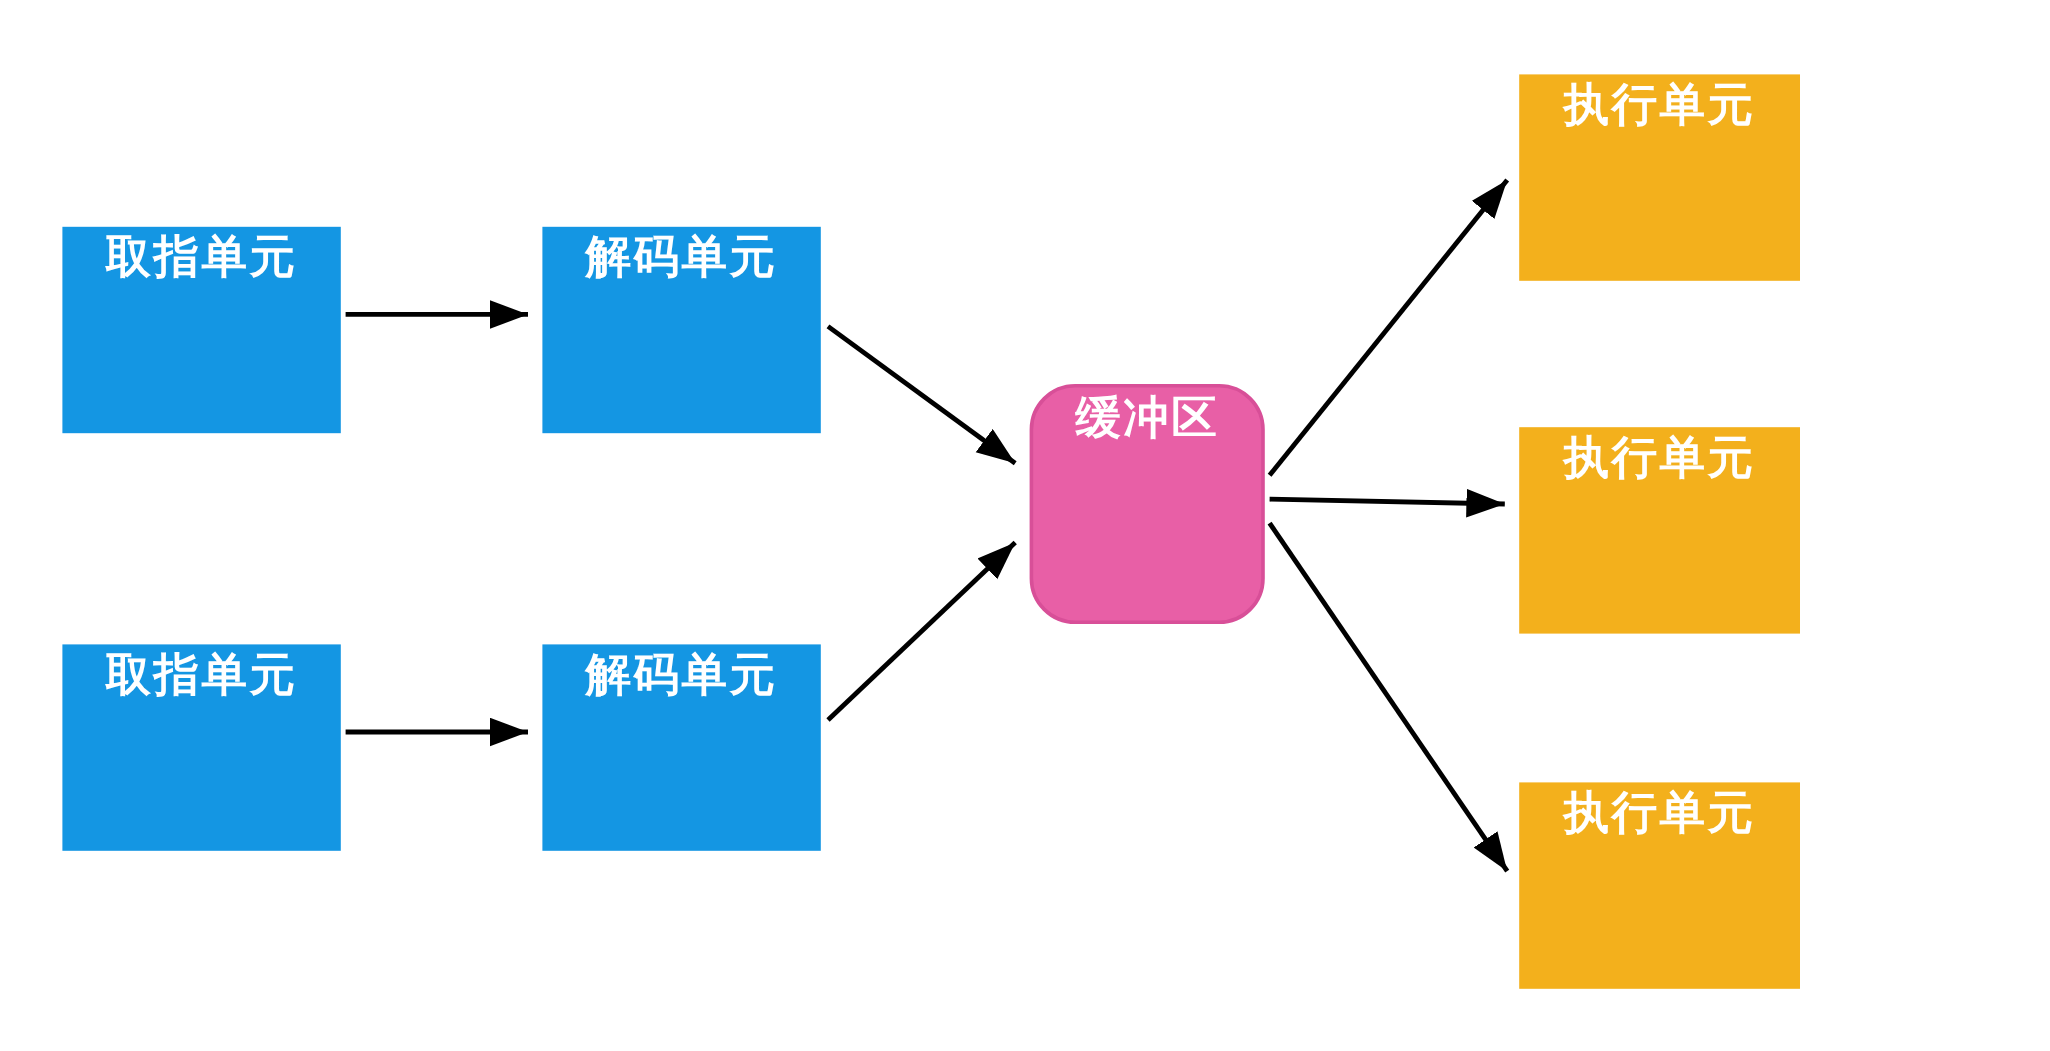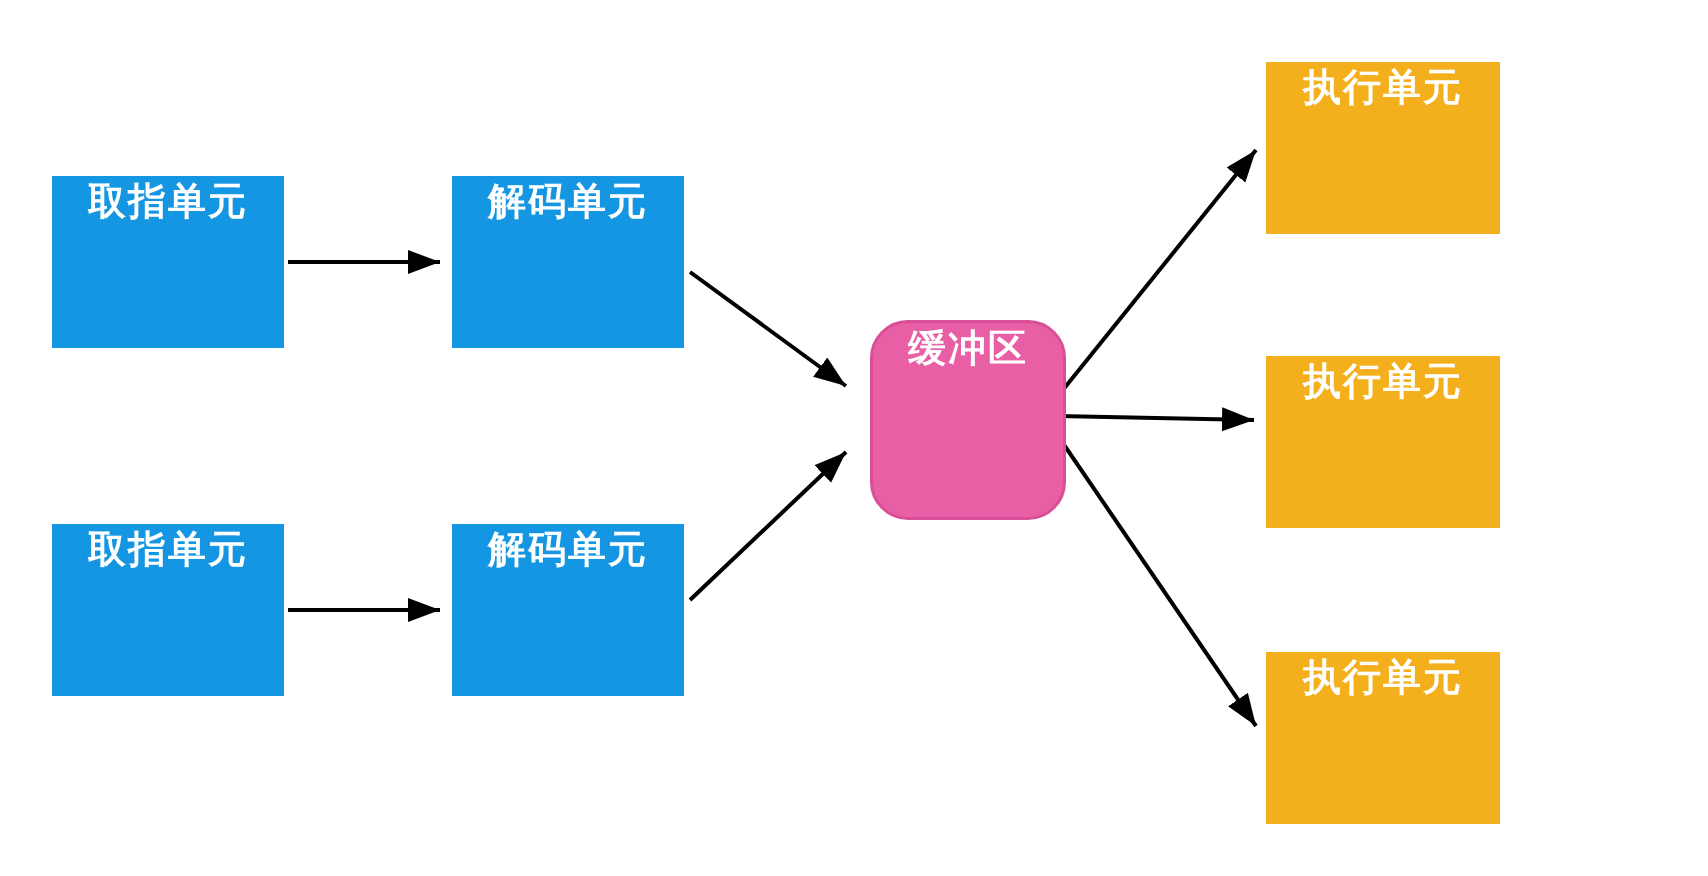--- a/index.html
+++ b/index.html
@@ -22,33 +22,33 @@
     display: flex;
     align-items: flex-start;
     justify-content: center;
     color: var(--c-label-text, #ffffff);
     font-weight: bold;
     font-size: 38px;
     letter-spacing: 2px;
     box-sizing: border-box;
     user-select: none;
   }
-  .node.blue   { background: var(--c-unit-blue, #1496e3); }
+  .node.blue   { background: var(--c-unit-blue, #1496e3); margin-top: 13px; }
   .node.orange { background: var(--c-exec-orange, #f3b01c); }
   .node.pink   {
     background: var(--c-buffer-pink, #e85fa6);
     border: 3px solid var(--c-buffer-border, #d84f98);
     border-radius: 38px;
   }
   
   #n-fetch1  { left: 52px;   top: 176px; width: 232px; height: 172px; }
   #n-decode1 { left: 452px;  top: 176px; width: 232px; height: 172px; }
   #n-fetch2  { left: 52px;   top: 524px; width: 232px; height: 172px; }
   #n-decode2 { left: 452px;  top: 524px; width: 232px; height: 172px; }
-  #n-buffer  { left: 858px;  top: 320px; width: 196px; height: 200px; margin-left: 12px; }
+  #n-buffer  { left: 858px;  top: 320px; width: 196px; height: 200px; }
   #n-exec1   { left: 1266px; top: 62px;  width: 234px; height: 172px; }
   #n-exec2   { left: 1266px; top: 356px; width: 234px; height: 172px; }
   #n-exec3   { left: 1266px; top: 652px; width: 234px; height: 172px; }
 
   svg.arrows {
     position: absolute;
     left: 0;
     top: 0;
     width: 100%;
     height: 100%;

